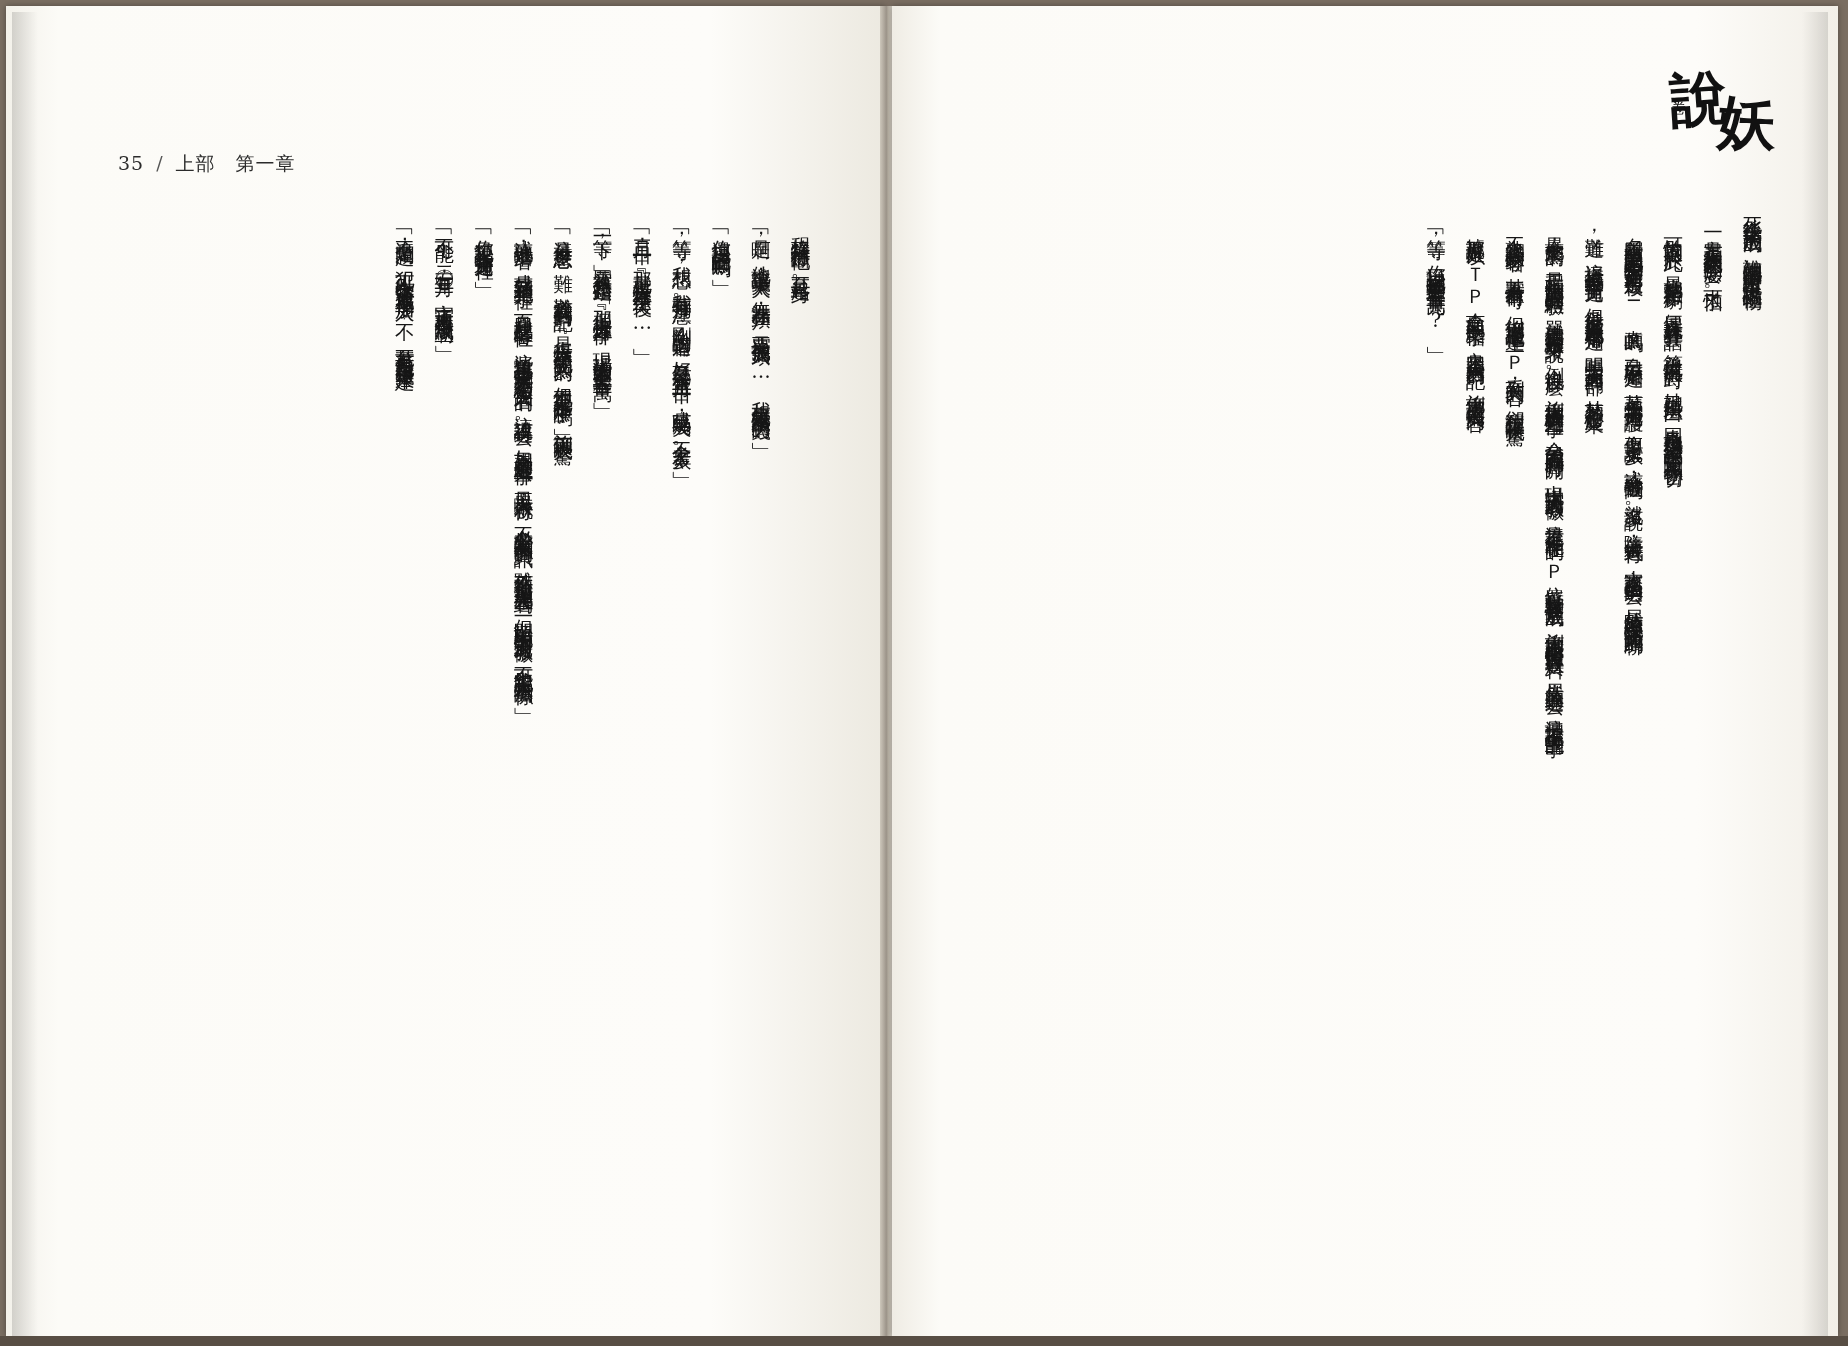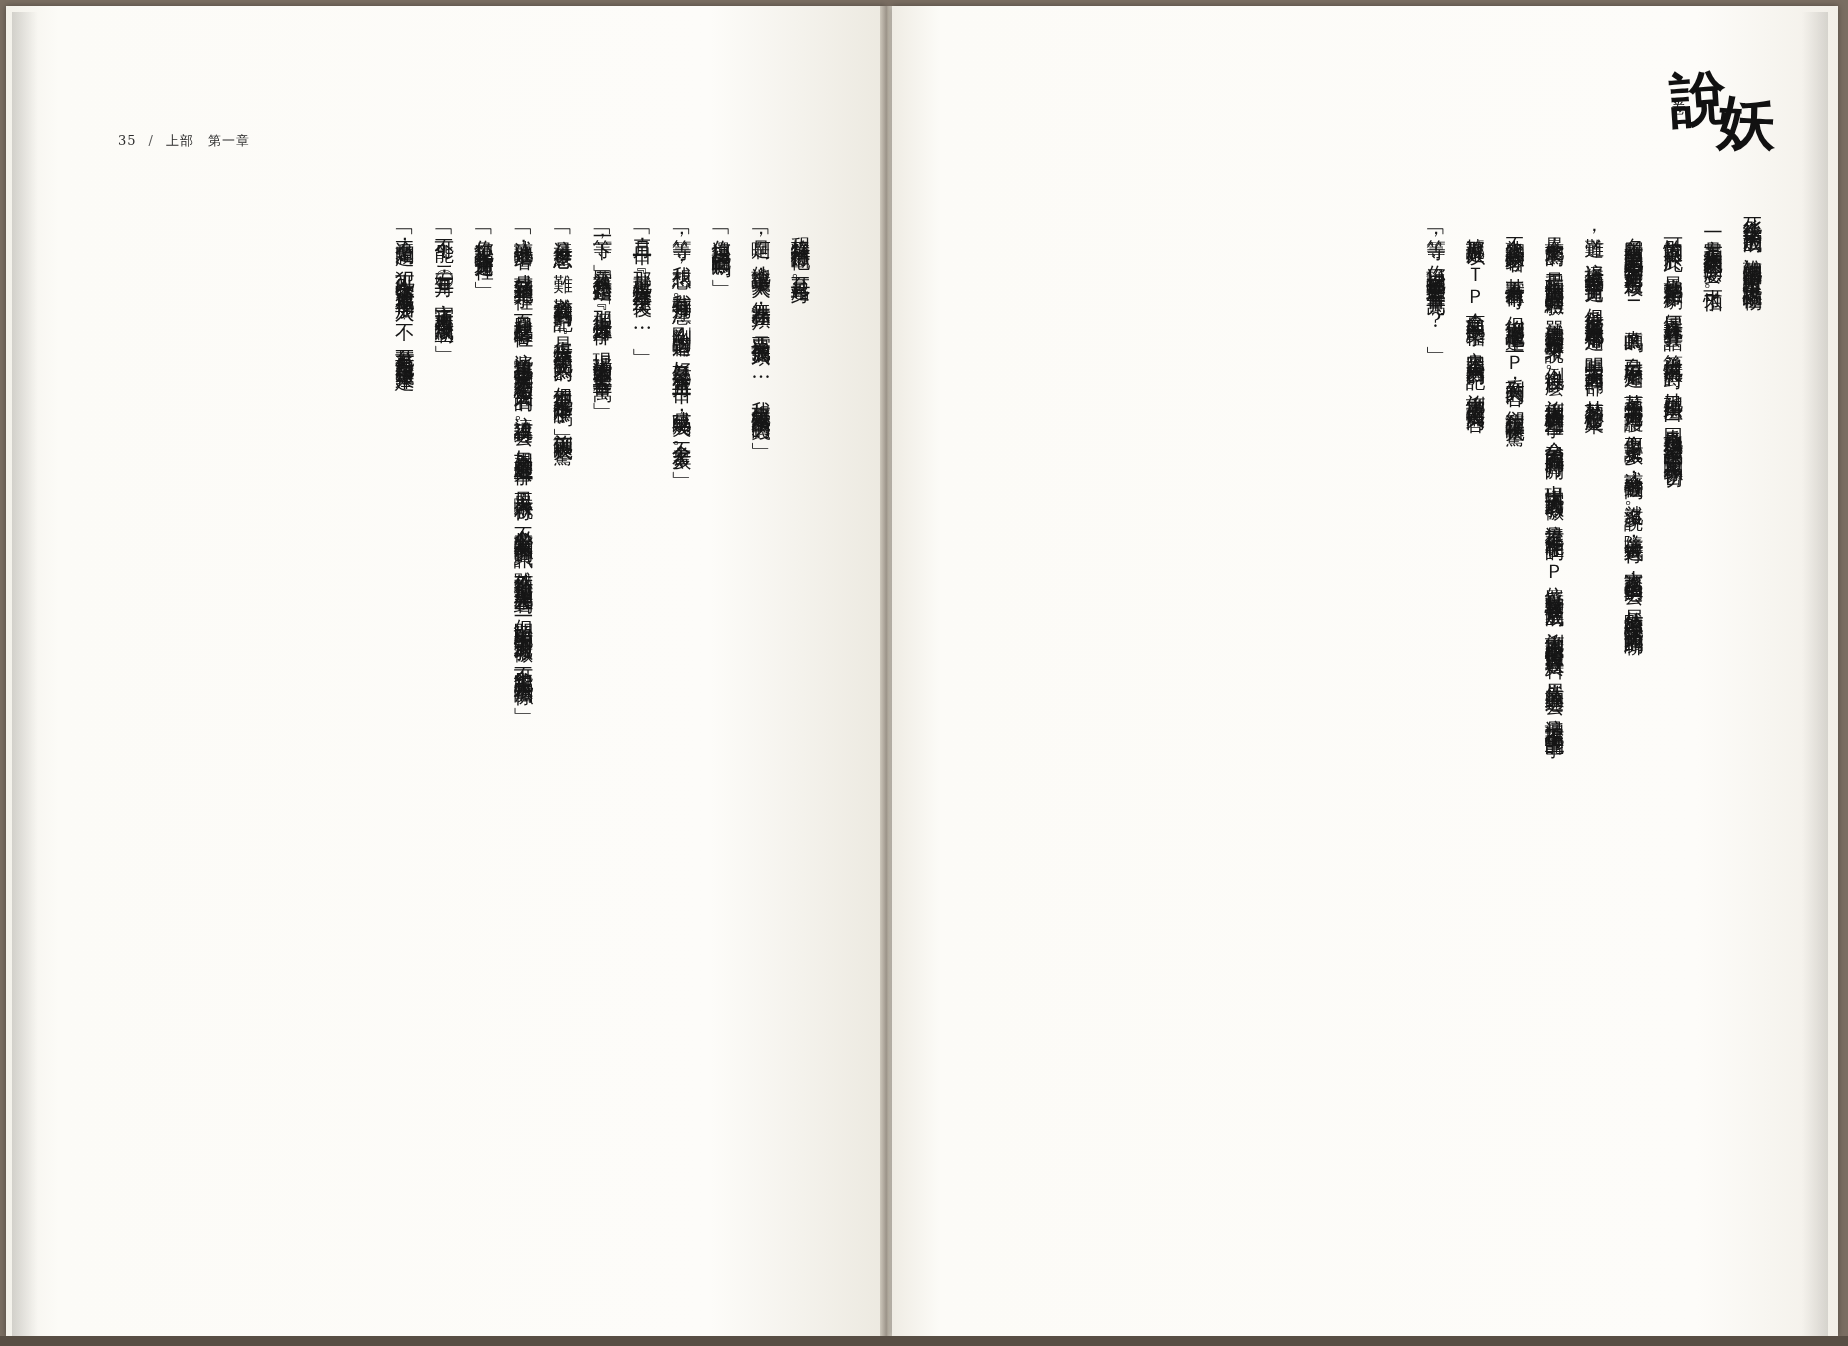--- a/index.html
+++ b/index.html
@@ -47,22 +47,22 @@
     top: 6px;
     width: 14px;
     height: 1330px;
     background: linear-gradient(to right, #cdc7bb, #9d958a 45%, #b8b1a4 60%, #e6e2d9 100%);
   }
 
   
   .running-head {
     position: absolute;
     left: 112px;
-    top: 126px;
-    font-size: 13px;
+    top: 145px;
+    font-size: 19px;
     color: #2b2b2b;
     letter-spacing: 1px;
     white-space: nowrap;
     font-family: "DejaVu Serif", "Liberation Serif", serif;
   }
   .running-head .pno { margin-right: 12px; }
   .running-head .sep { margin-right: 12px; color: #555; }
 
   
   .logo {

